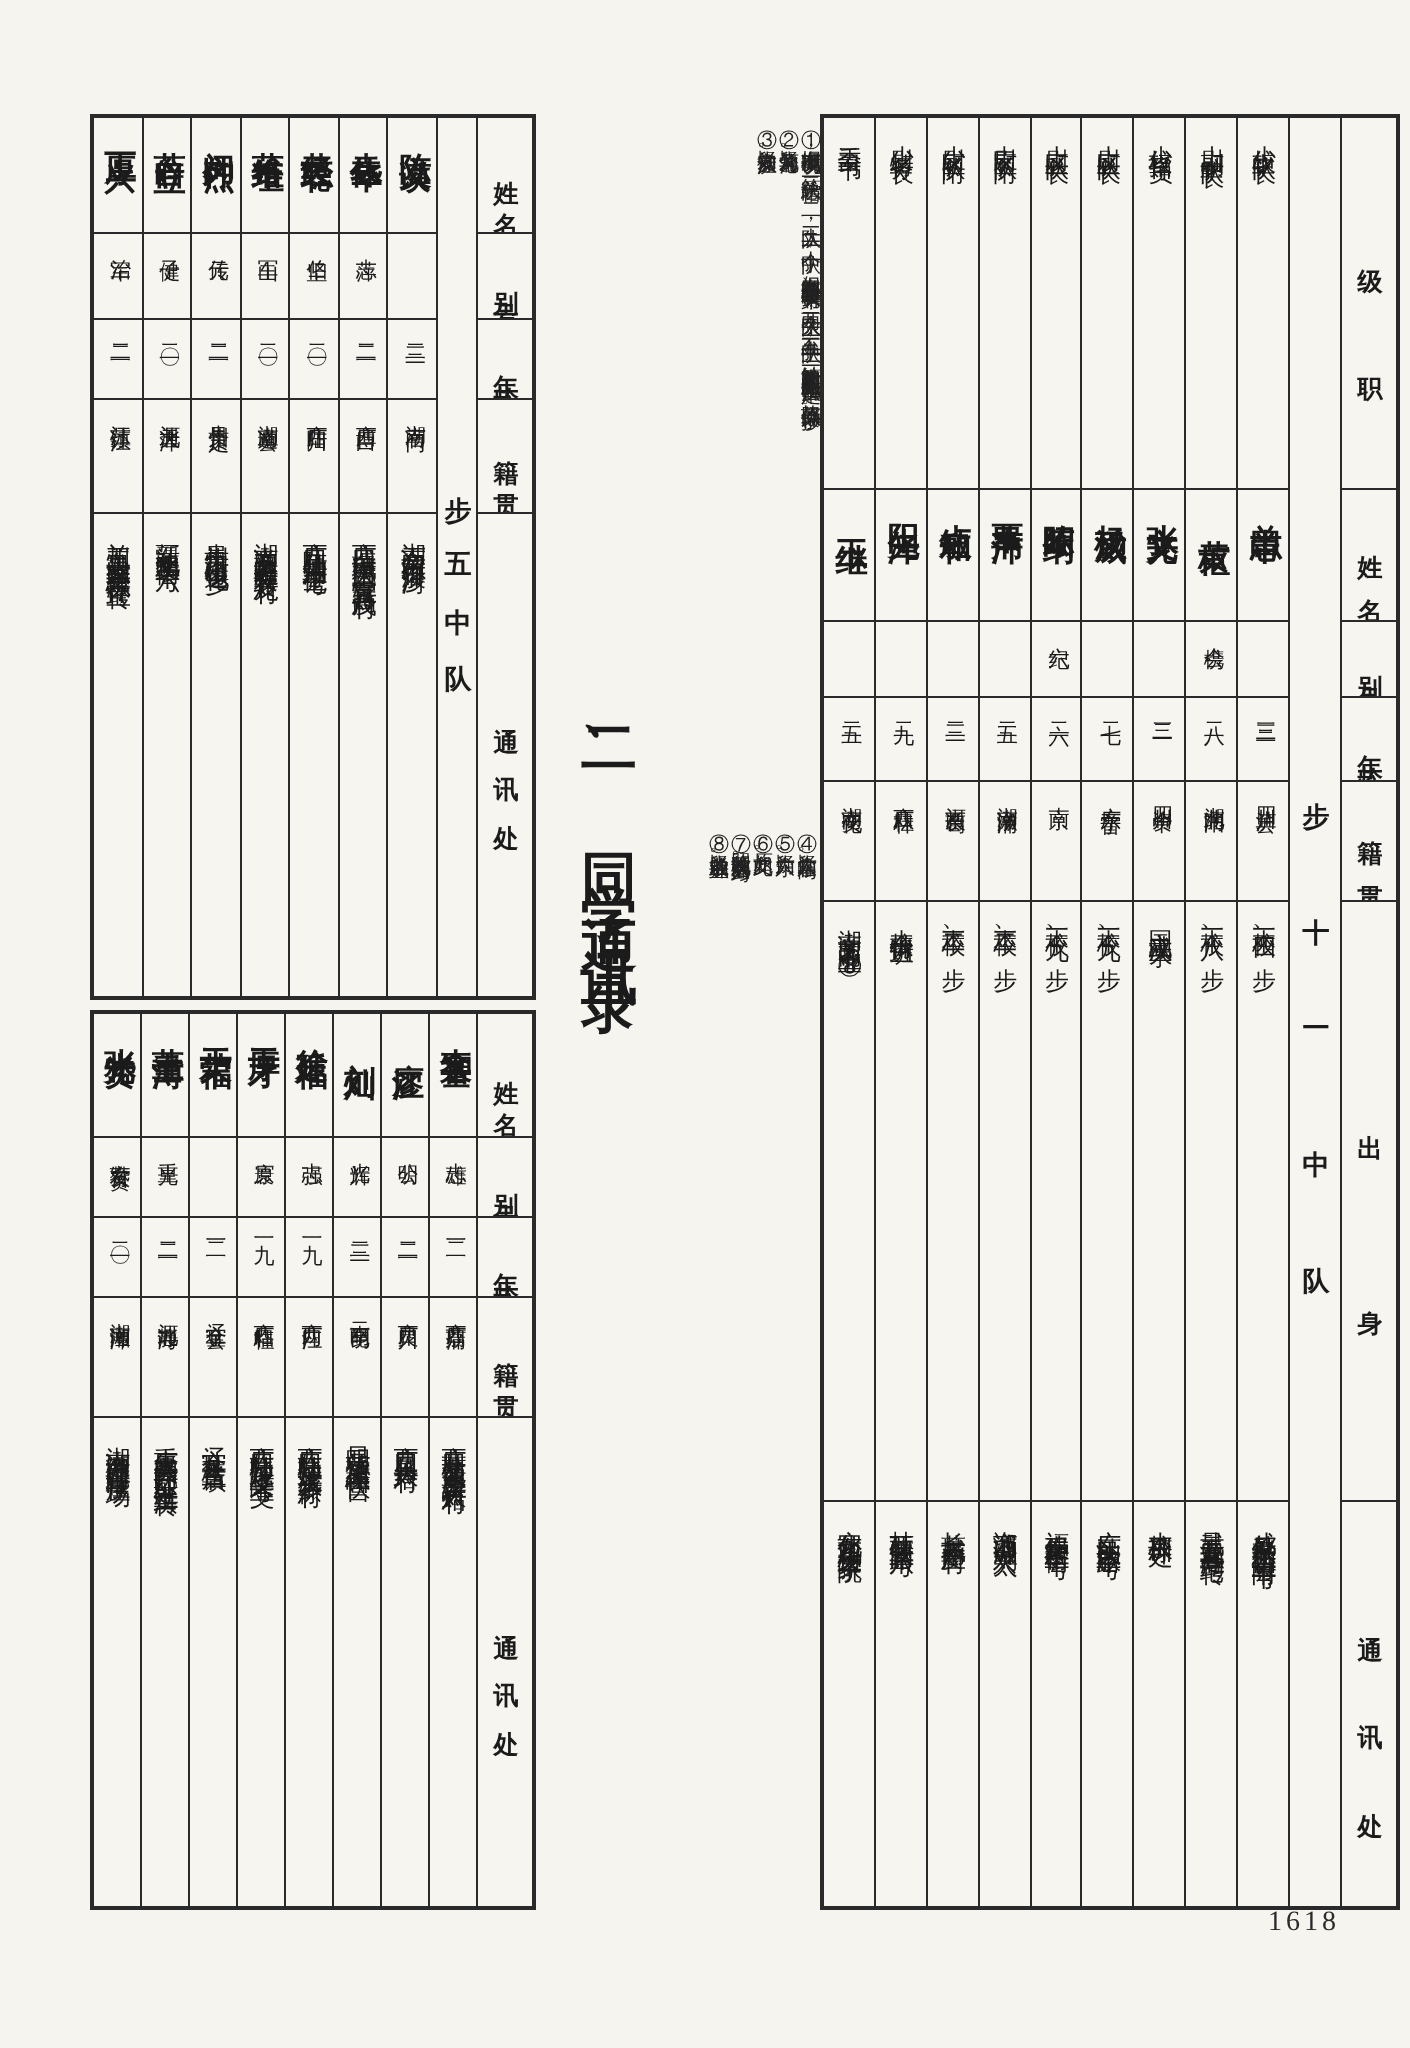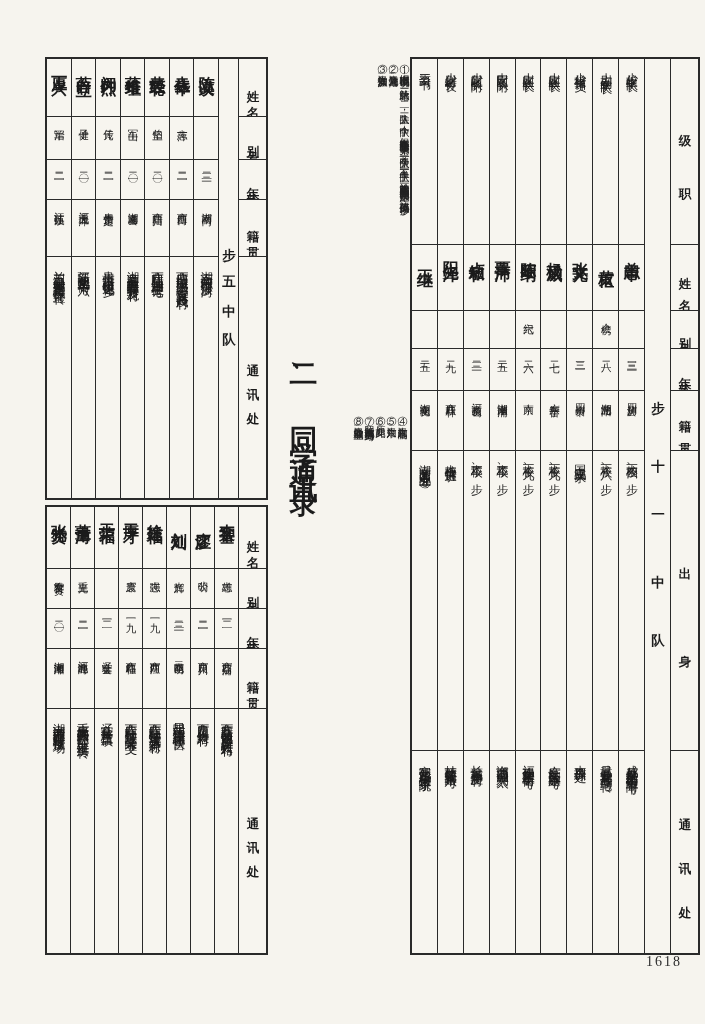--- a/index.html
+++ b/index.html
@@ -51,21 +51,21 @@
   
   #t11{left:410px;top:57px;width:290px;height:898px;}
   #t1{left:45px;top:57px;width:223px;height:443px;}
   #t2{left:45px;top:505px;width:223px;height:450px;}
   #title{position:absolute;left:272px;top:344px;width:62px;display:flex;justify-content:center;}
   #title .v{font-size:28px;font-weight:700;letter-spacing:16px;}
   .notes{position:absolute;writing-mode:vertical-rl;text-orientation:upright;
          white-space:pre-line;font-size:10px;line-height:11px;letter-spacing:0.5px;color:#222;}
   #notes-top{left:344px;top:56px;width:66px;height:314px;}
   #notes-bottom{left:334px;top:408px;width:74px;height:108px;}
-  #pageno{position:absolute;left:634px;top:954px;font-size:14px;letter-spacing:2px;color:#2b2b2b;margin-left:12px;}
+  #pageno{position:absolute;left:634px;top:954px;font-size:14px;letter-spacing:2px;color:#2b2b2b;}
 </style>
 </head>
 <body>
 
 <div id="title">
   <span class="v">二、同学通讯录</span>
 </div>
 
 <div id="notes-top" class="notes">①据本期概况说明，第二总队辖一、二、三大队，十一个中队，但在本总队同学录中实际仅有第二、三两个大队，五至十一中队，缺第一大队和一至四中队的原因暂无法确定，故仍照原件抄录。
 ②疑为河北沧县。

